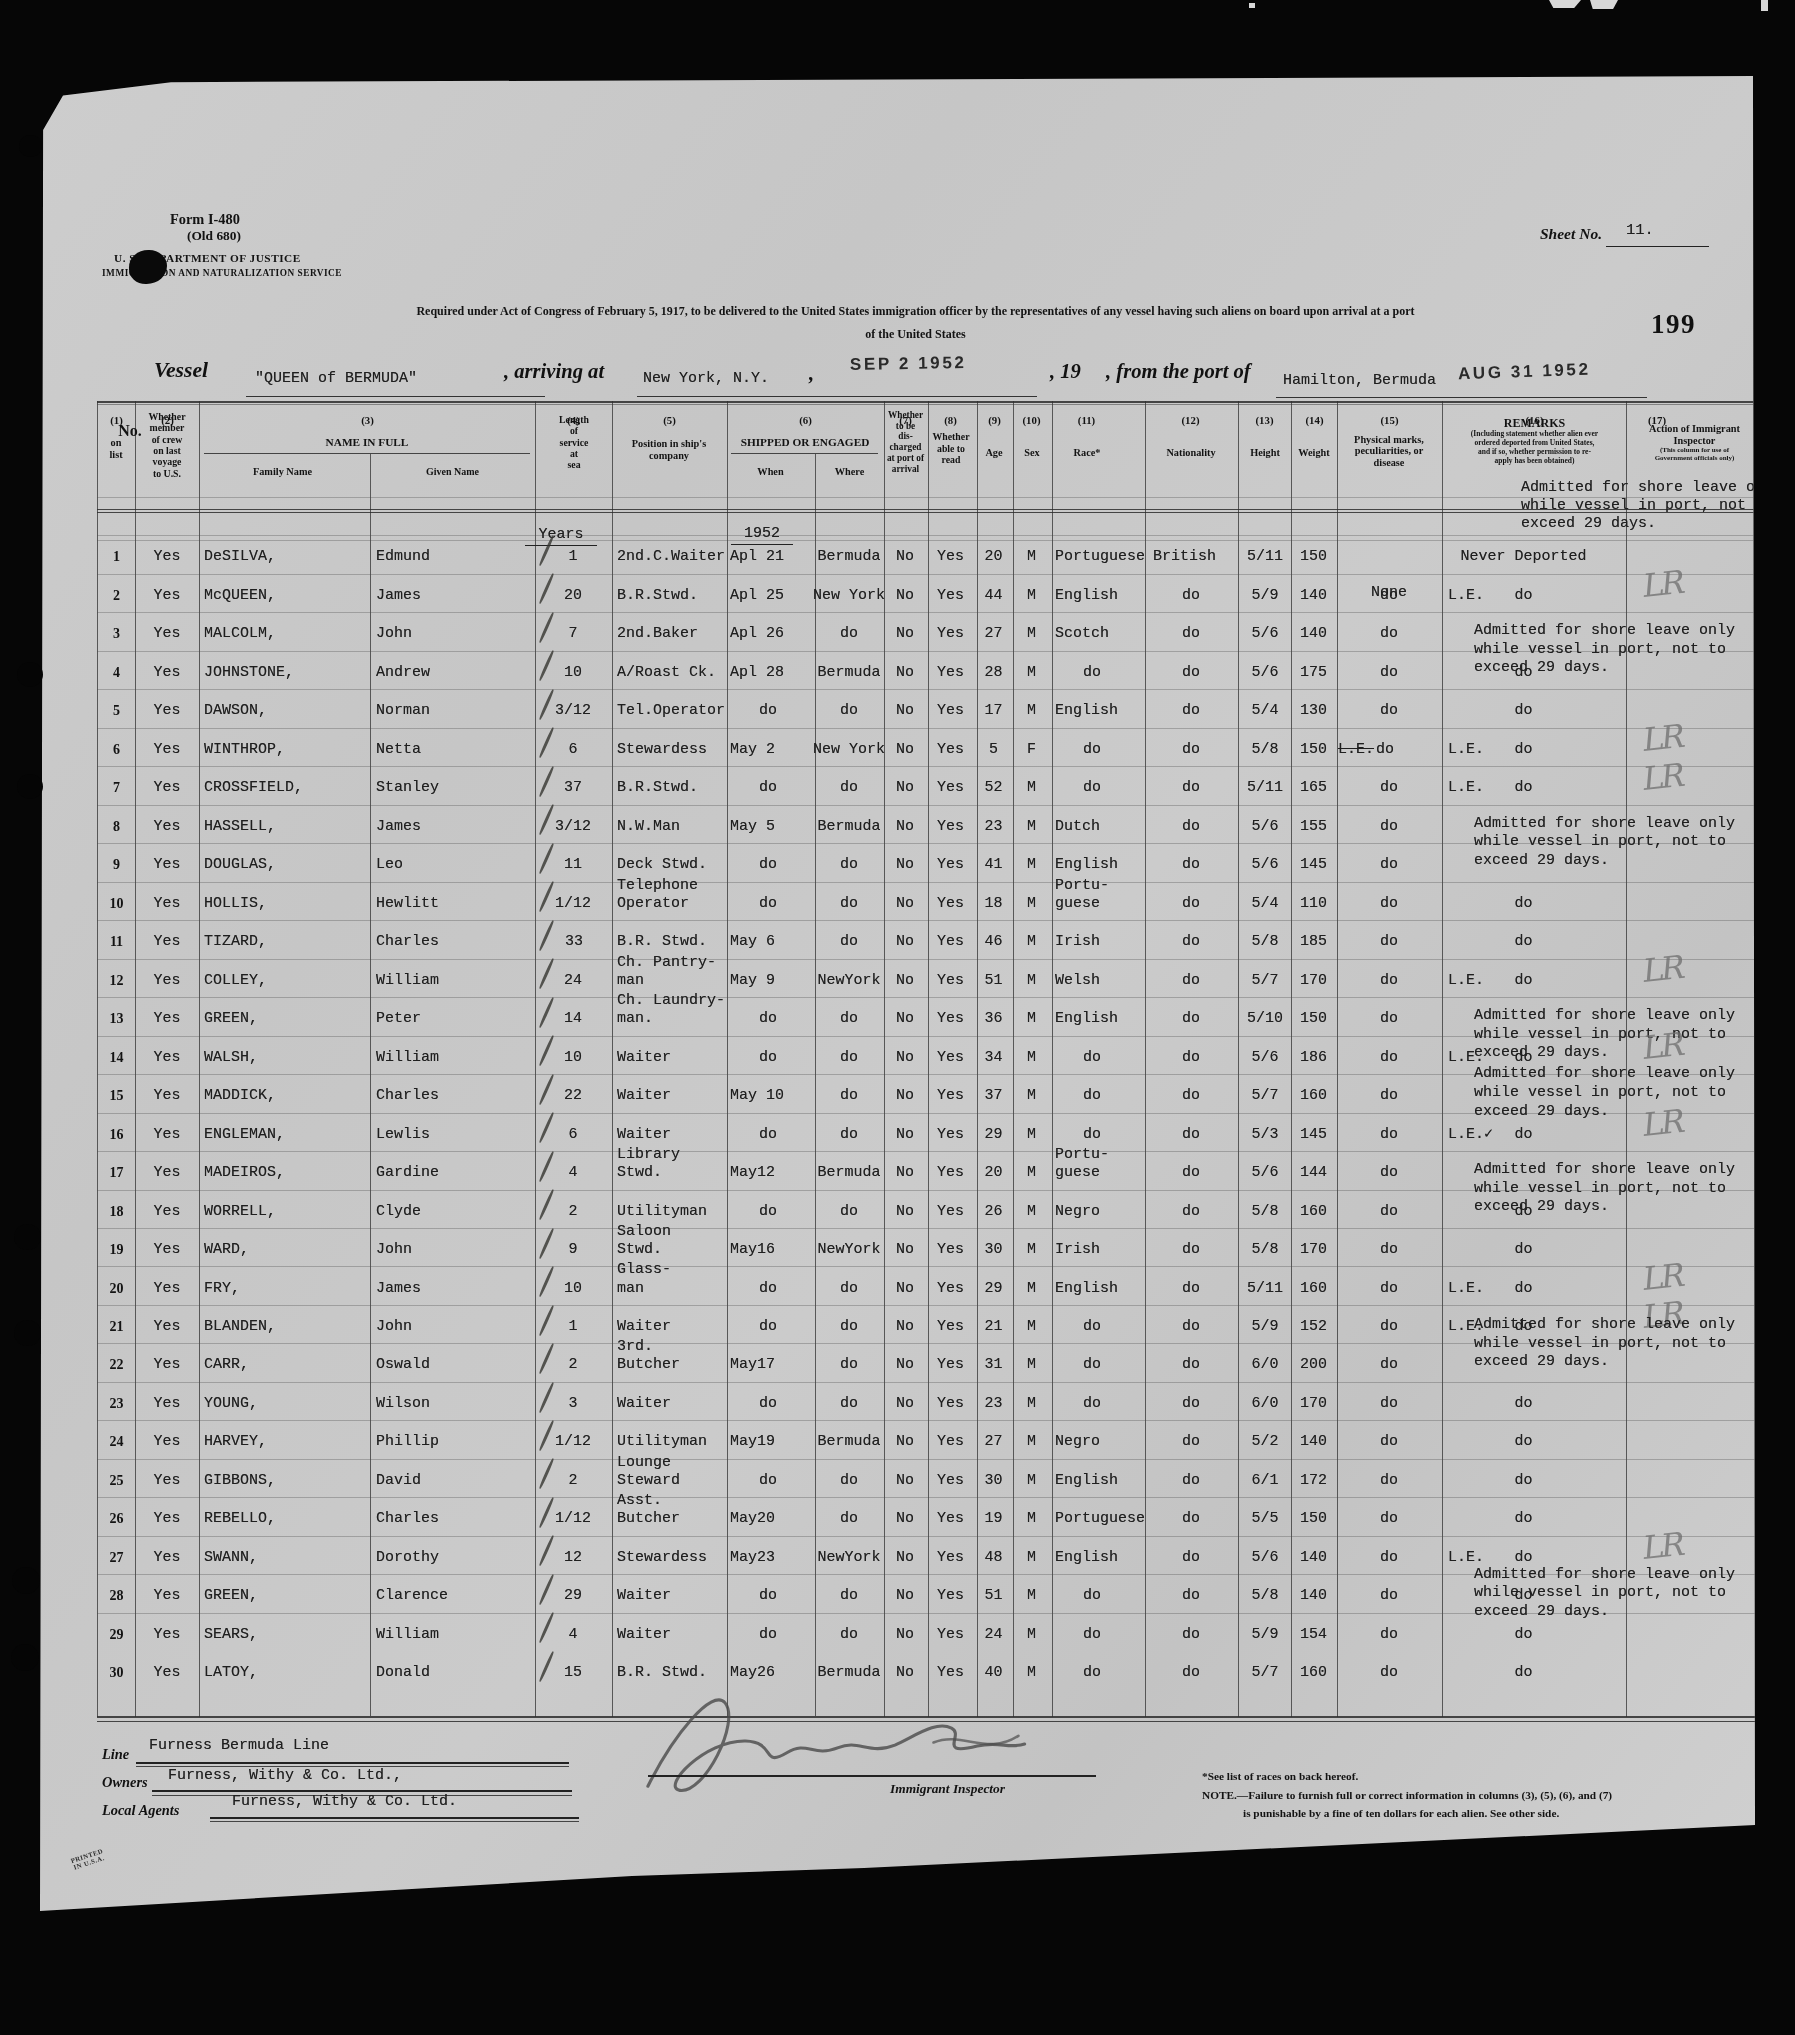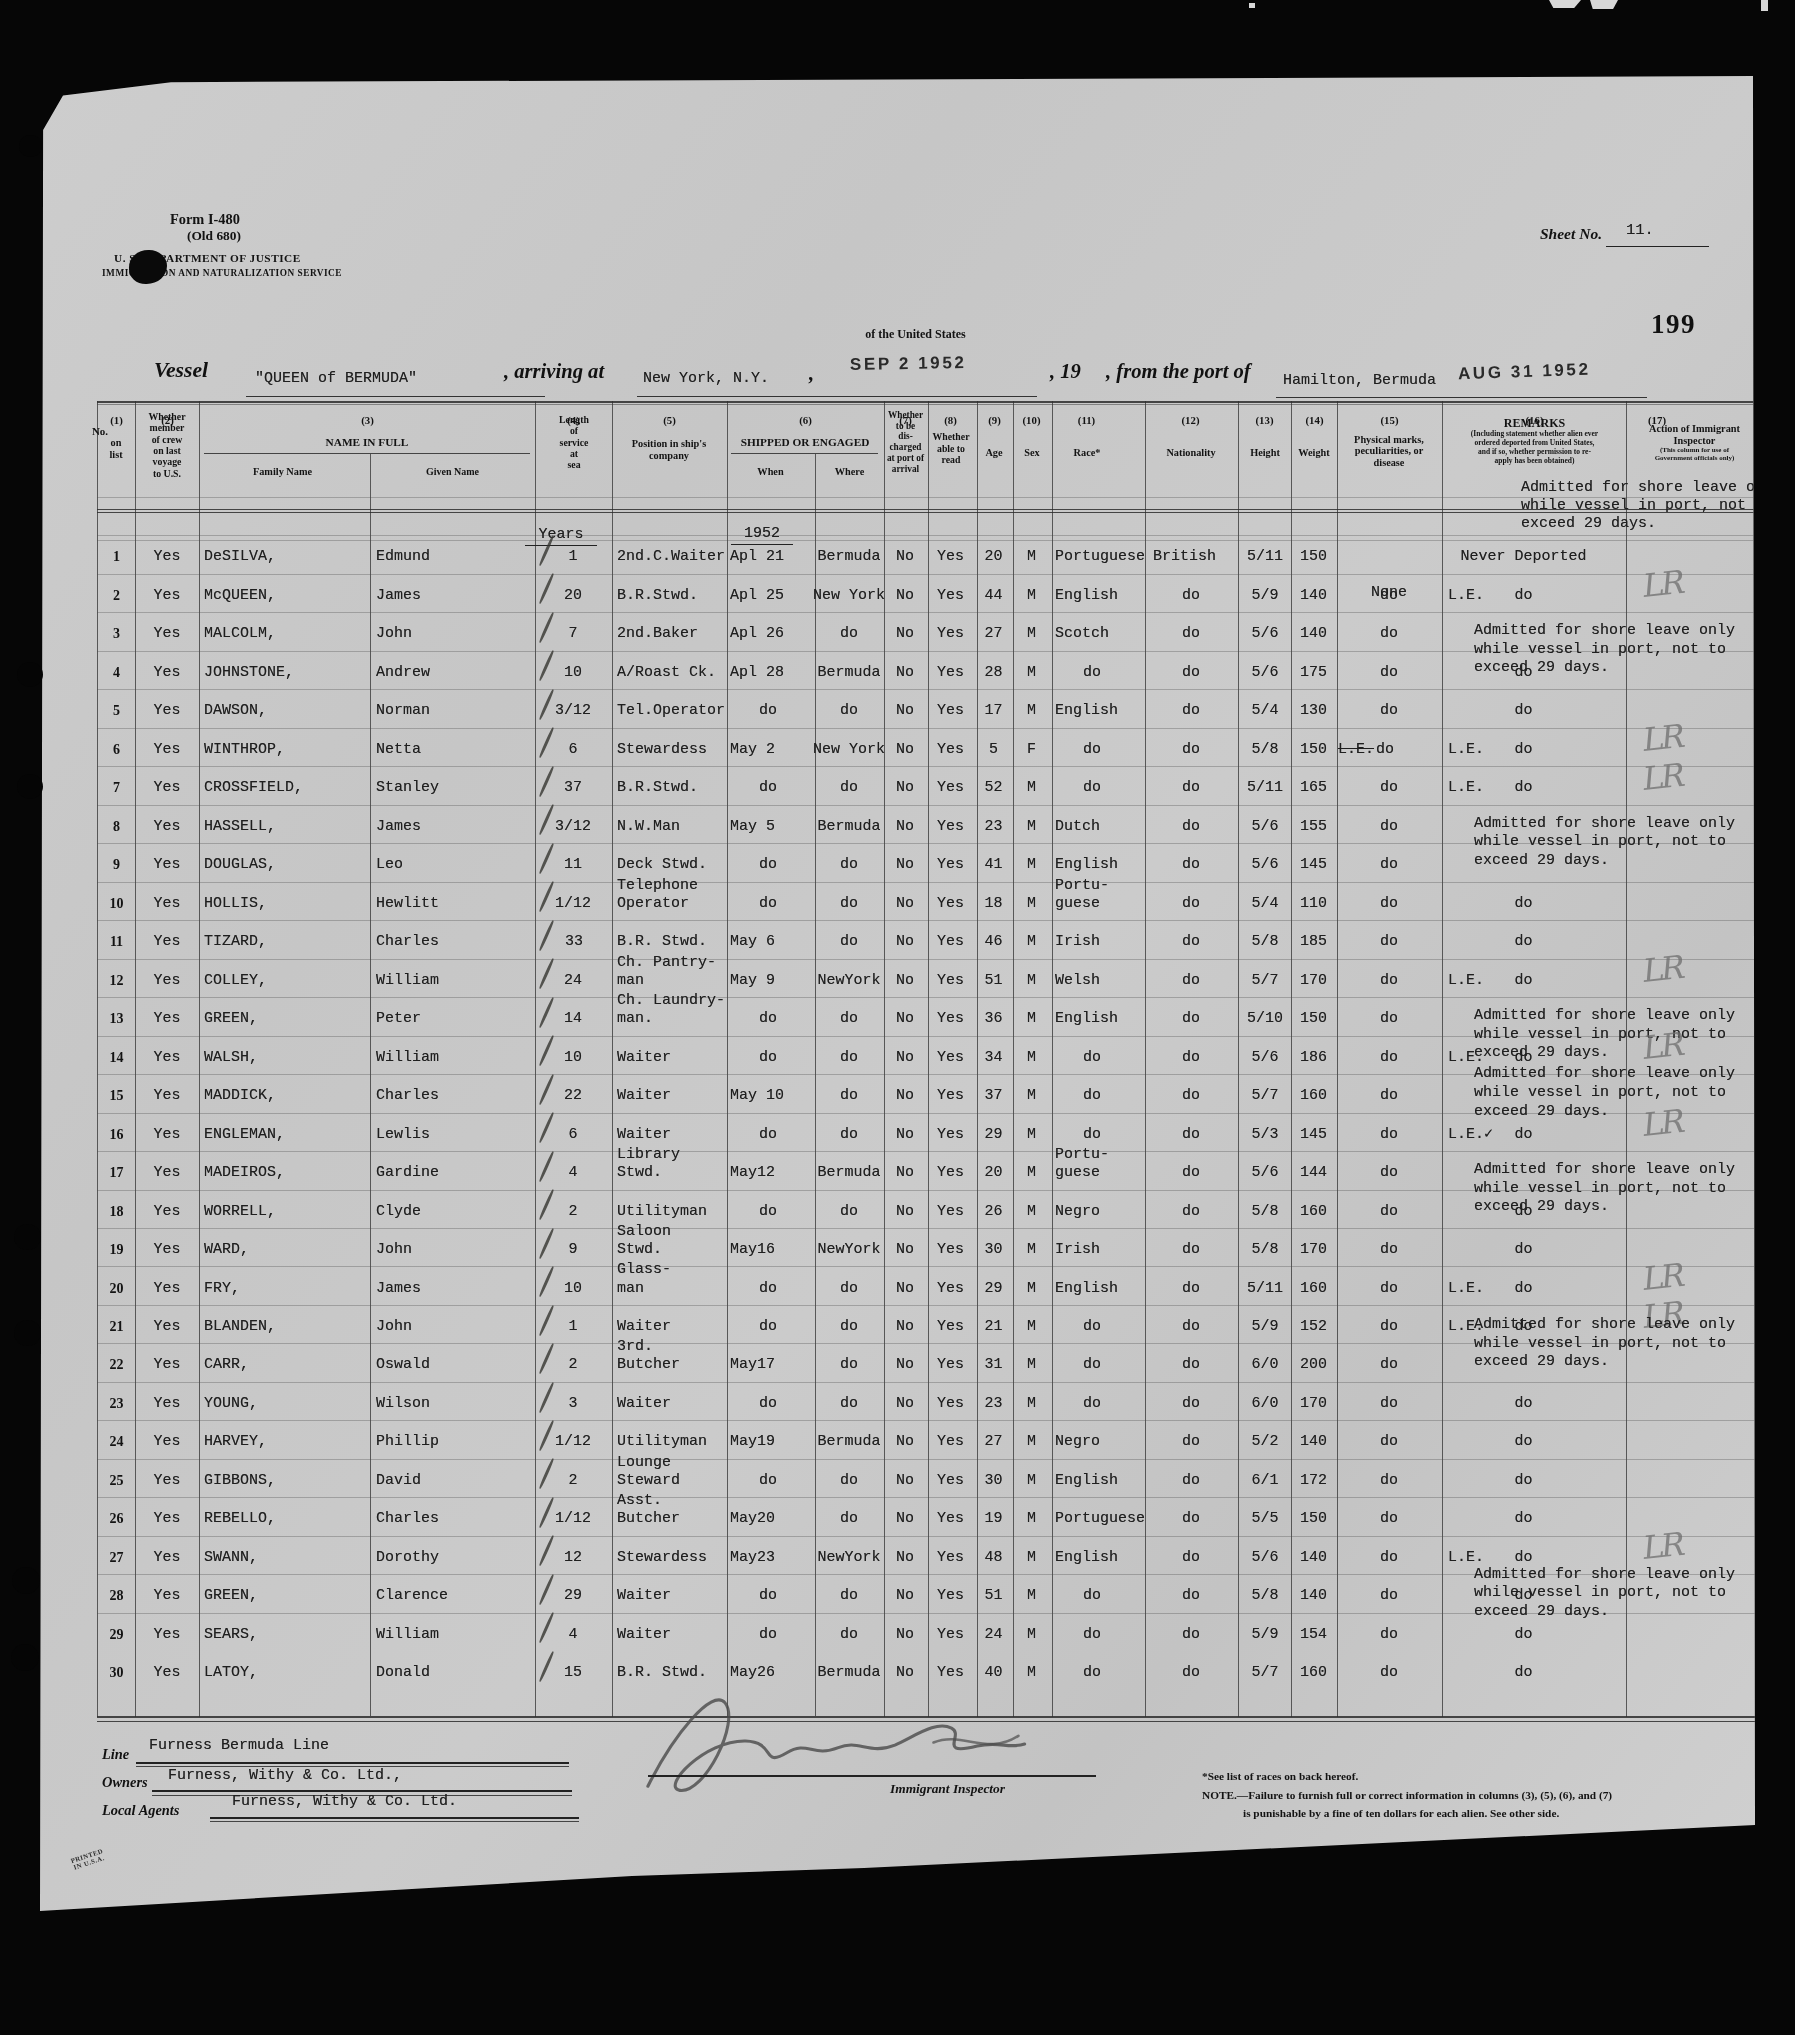--- a/index.html
+++ b/index.html
@@ -43,20 +43,21 @@
   <div class="serif bold" style="position:absolute;left:130px;top:135px;font-size:14.4px;">Form I-480</div>
   <div class="serif bold" style="position:absolute;left:147px;top:152px;font-size:13.4px;">(Old 680)</div>
   <div class="serif bold" style="position:absolute;left:74px;top:176px;font-size:11.3px;letter-spacing:0.5px;">U. S. DEPARTMENT OF JUSTICE</div>
   <div class="serif bold" style="position:absolute;left:62px;top:192px;font-size:9.3px;letter-spacing:0.5px;">IMMIGRATION AND NATURALIZATION SERVICE</div>
   <div style="position:absolute;left:89px;top:174px;width:38px;height:34px;background:#0a0a0a;border-radius:52% 48% 55% 45%;"></div>
 
   <div class="serif bold ital" style="position:absolute;left:1500px;top:149px;font-size:15.5px;">Sheet No.</div>
   <div class="mono" style="position:absolute;left:1586px;top:145px;font-size:15.5px;">11.</div>
   <div class="hline" style="left:1566px;top:170px;width:103px;height:1px;background:#222;"></div>
 
+  <div class="serif bold" style="position:absolute;left:113px;top:228px;width:1525px;text-align:center;font-size:12px;">Required under Act of Congress of February 5, 1917, to be delivered to the United States immigration officer by the representatives of any vessel having such aliens on board upon arrival at a port</div>
   <div class="serif bold" style="position:absolute;left:113px;top:251px;width:1525px;text-align:center;font-size:12px;">of the United States</div>
 
   <div class="serif bold" style="position:absolute;left:1611px;top:233px;font-size:27px;letter-spacing:1.5px;color:#101010;">199</div>
 
   <div class="serif scriptlbl" style="position:absolute;left:114px;top:282px;font-size:21.6px;">Vessel</div>
   <div class="mono" style="position:absolute;left:215px;top:294px;">"QUEEN of BERMUDA"</div>
   <div class="hline" style="left:206px;top:320px;width:299px;height:1px;background:#333;"></div>
   <div class="serif scriptlbl" style="position:absolute;left:464px;top:284px;font-size:20.6px;">, arriving at</div>
   <div class="mono" style="position:absolute;left:603px;top:294px;">New York, N.Y.</div>
   <div class="hline" style="left:597px;top:320px;width:206px;height:1px;background:#333;"></div>
@@ -120,21 +121,21 @@
       <div class="hfaint" style="left: 57px; top: 1229px; width: 1665px;"></div>
       <div class="hfaint" style="left: 57px; top: 1267px; width: 1665px;"></div>
       <div class="hfaint" style="left: 57px; top: 1306px; width: 1665px;"></div>
       <div class="hfaint" style="left: 57px; top: 1344px; width: 1665px;"></div>
       <div class="hfaint" style="left: 57px; top: 1383px; width: 1665px;"></div>
       <div class="hfaint" style="left: 57px; top: 1421px; width: 1665px;"></div>
       <div class="hfaint" style="left: 57px; top: 1460px; width: 1665px;"></div>
       <div class="hfaint" style="left: 57px; top: 1498px; width: 1665px;"></div>
       <div class="hfaint" style="left: 57px; top: 1537px; width: 1665px;"></div>
       <div class="cell serif bold" style="top: 336px; left: 30px; width: 93px; text-align: center; font-size: 10.8px;">(1)</div>
-      <div class="cell serif bold" style="top: 349px; left: 29px; width: 62px; text-align: center; font-size: 11px; line-height: 12px;">No.</div>
+      <div class="cell serif bold" style="top: 349px; left: 59px; width: 62px; text-align: center; font-size: 16px; line-height: 12px;">No.</div>
       <div class="cell serif bold" style="top: 361px; left: 45px; width: 62px; text-align: center; font-size: 10.3px; line-height: 12px;">on</div>
       <div class="cell serif bold" style="top: 373px; left: 45px; width: 62px; text-align: center; font-size: 10.3px; line-height: 12px;">list</div>
       <div class="cell serif bold" style="top: 336px; left: 81px; width: 93px; text-align: center; font-size: 10.8px;">(2)</div>
       <div class="cell serif bold" style="top: 335px; left: 96px; width: 62px; text-align: center; font-size: 9.8px; line-height: 11.3px;">Whether</div>
       <div class="cell serif bold" style="top: 346px; left: 96px; width: 62px; text-align: center; font-size: 9.8px; line-height: 11.3px;">member</div>
       <div class="cell serif bold" style="top: 358px; left: 96px; width: 62px; text-align: center; font-size: 9.8px; line-height: 11.3px;">of crew</div>
       <div class="cell serif bold" style="top: 369px; left: 96px; width: 62px; text-align: center; font-size: 9.8px; line-height: 11.3px;">on last</div>
       <div class="cell serif bold" style="top: 380px; left: 96px; width: 62px; text-align: center; font-size: 9.8px; line-height: 11.3px;">voyage</div>
       <div class="cell serif bold" style="top: 392px; left: 96px; width: 62px; text-align: center; font-size: 9.8px; line-height: 11.3px;">to U.S.</div>
       <div class="cell serif bold" style="top: 336px; left: 281px; width: 93px; text-align: center; font-size: 10.8px;">(3)</div>

